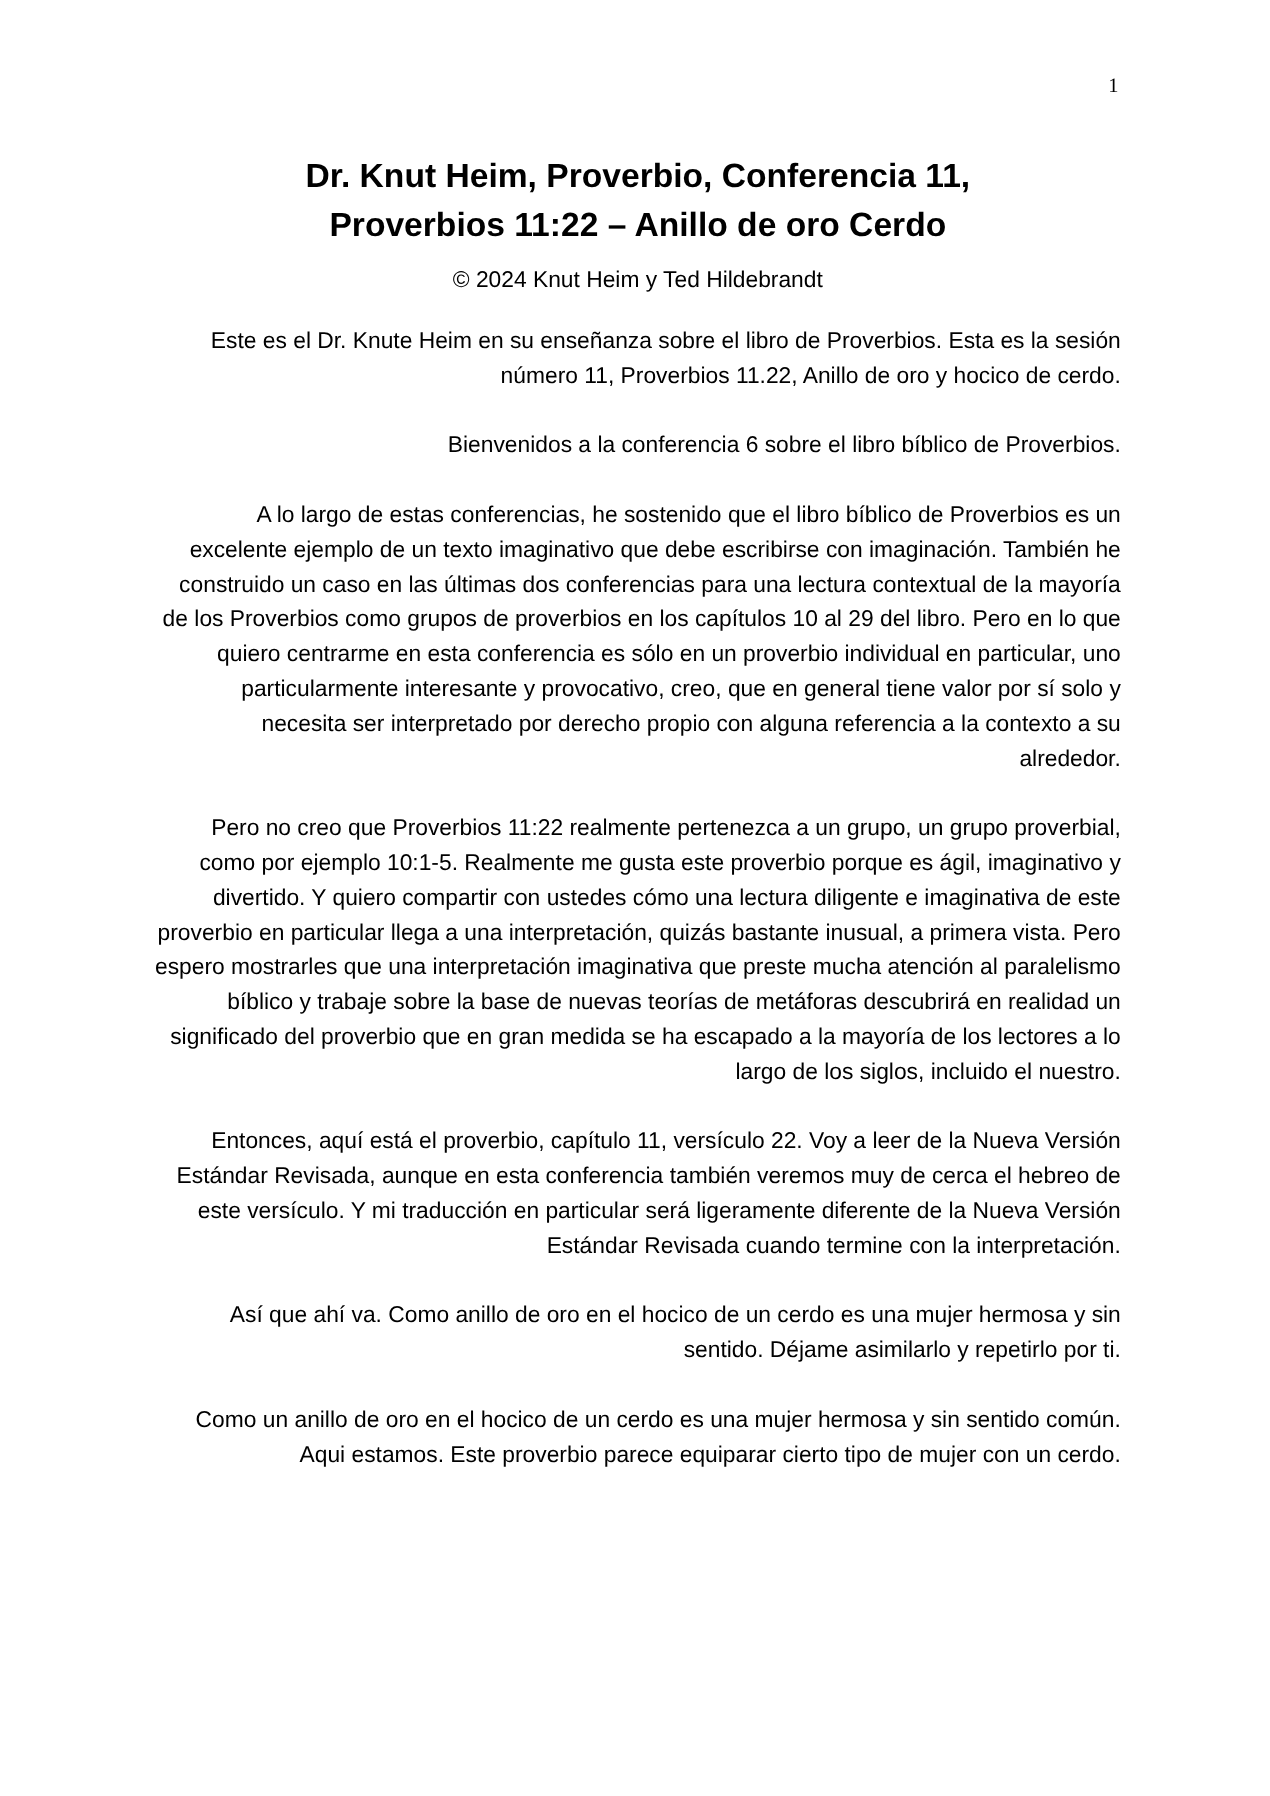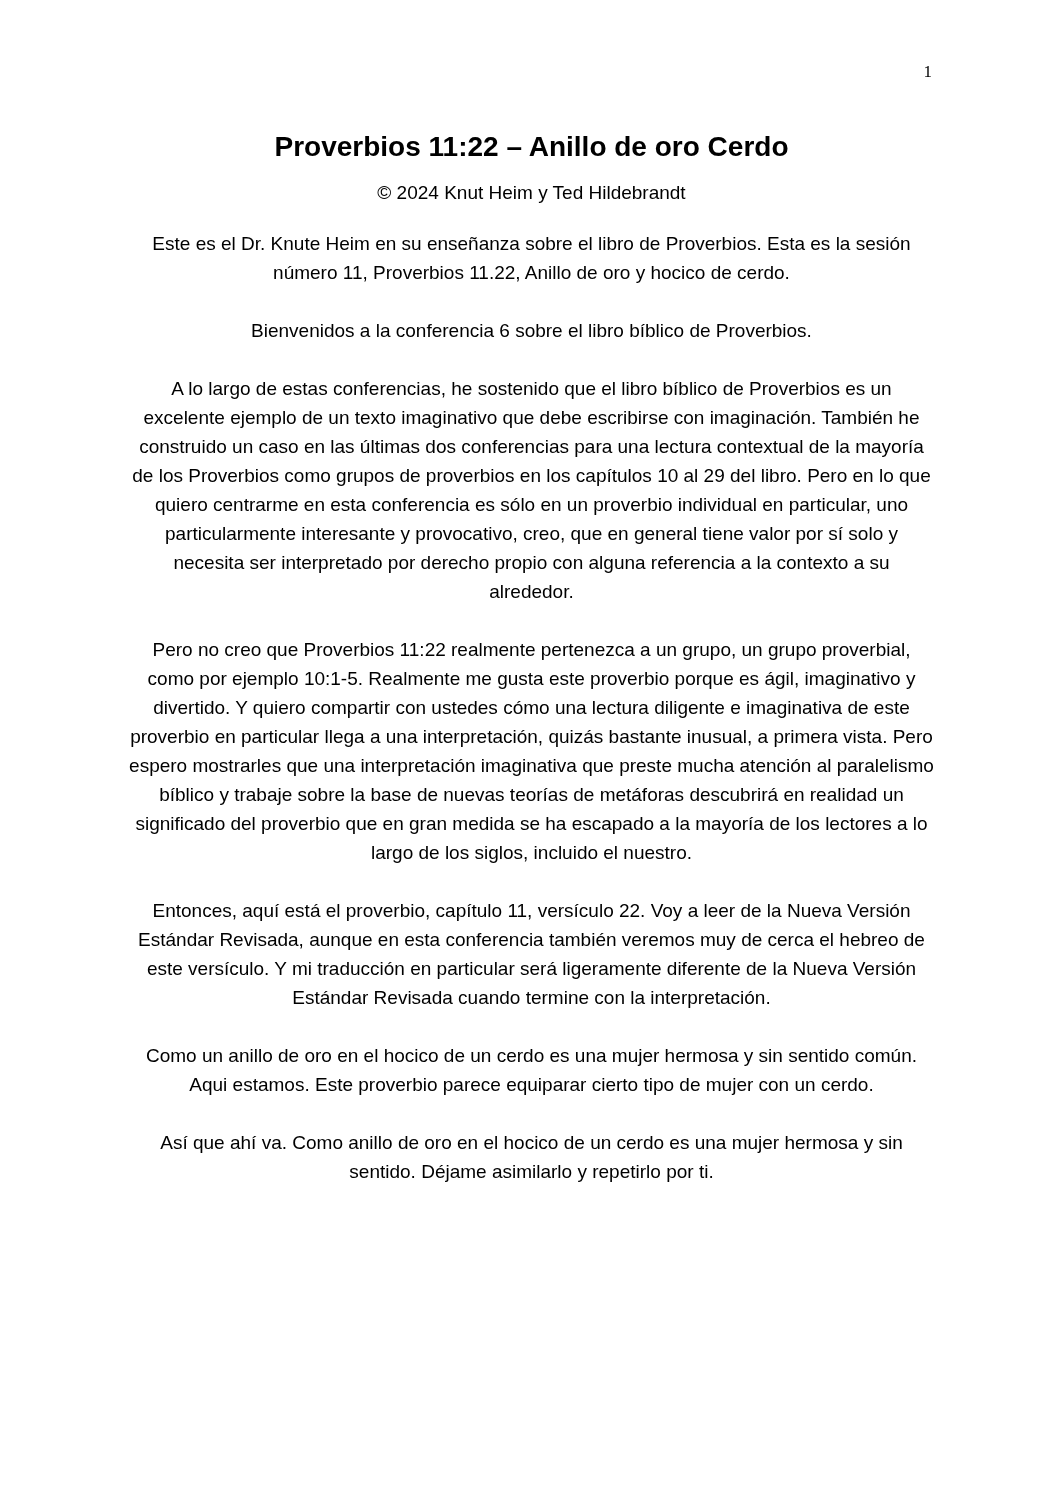--- a/index.html
+++ b/index.html
@@ -41,45 +41,46 @@
   .copyright {
     text-align: center;
     font-size: 19px;
     line-height: 25px;
     margin-top: 13px;
   }
   .body-text {
     margin-top: 24px;
     font-size: 19px;
     line-height: 29px;
-    text-align: center;
+    text-align: right;
   }
   .body-text p {
     margin: 0 0 29px 0;
   }
 </style>
 </head>
 <body>
 
 <div class="page">
 
   <div class="page-number">1</div>
 
   <div class="content">
 
     <div class="doc-title">
+      <div>Dr. Knut Heim, Proverbio, Conferencia 11,</div>
       <div>Proverbios 11:22 – Anillo de oro Cerdo</div>
     </div>
 
     <div class="copyright">© 2024 Knut Heim y Ted Hildebrandt</div>
 
     <div class="body-text">
       <p>Este es el Dr. Knute Heim en su enseñanza sobre el libro de Proverbios. Esta es la sesión número 11, Proverbios 11.22, Anillo de oro y hocico de cerdo.</p>
       <p>Bienvenidos a la conferencia 6 sobre el libro bíblico de Proverbios.</p>
       <p>A lo largo de estas conferencias, he sostenido que el libro bíblico de Proverbios es un excelente ejemplo de un texto imaginativo que debe escribirse con imaginación. También he construido un caso en las últimas dos conferencias para una lectura contextual de la mayoría de los Proverbios como grupos de proverbios en los capítulos 10 al 29 del libro. Pero en lo que quiero centrarme en esta conferencia es sólo en un proverbio individual en particular, uno particularmente interesante y provocativo, creo, que en general tiene valor por sí solo y necesita ser interpretado por derecho propio con alguna referencia a la contexto a su alrededor.</p>
       <p>Pero no creo que Proverbios 11:22 realmente pertenezca a un grupo, un grupo proverbial, como por ejemplo 10:1-5. Realmente me gusta este proverbio porque es ágil, imaginativo y divertido. Y quiero compartir con ustedes cómo una lectura diligente e imaginativa de este proverbio en particular llega a una interpretación, quizás bastante inusual, a primera vista. Pero espero mostrarles que una interpretación imaginativa que preste mucha atención al paralelismo bíblico y trabaje sobre la base de nuevas teorías de metáforas descubrirá en realidad un significado del proverbio que en gran medida se ha escapado a la mayoría de los lectores a lo largo de los siglos, incluido el nuestro.</p>
       <p>Entonces, aquí está el proverbio, capítulo 11, versículo 22. Voy a leer de la Nueva Versión Estándar Revisada, aunque en esta conferencia también veremos muy de cerca el hebreo de este versículo. Y mi traducción en particular será ligeramente diferente de la Nueva Versión Estándar Revisada cuando termine con la interpretación.</p>
+      <p>Así que ahí va. Como anillo de oro en el hocico de un cerdo es una mujer hermosa y sin sentido. Déjame asimilarlo y repetirlo por ti.</p>
       <p>Como un anillo de oro en el hocico de un cerdo es una mujer hermosa y sin sentido común. Aqui estamos. Este proverbio parece equiparar cierto tipo de mujer con un cerdo.</p>
-      <p>Así que ahí va. Como anillo de oro en el hocico de un cerdo es una mujer hermosa y sin sentido. Déjame asimilarlo y repetirlo por ti.</p>
     </div>
 
   </div>
 </div>
 
 </body></html>

